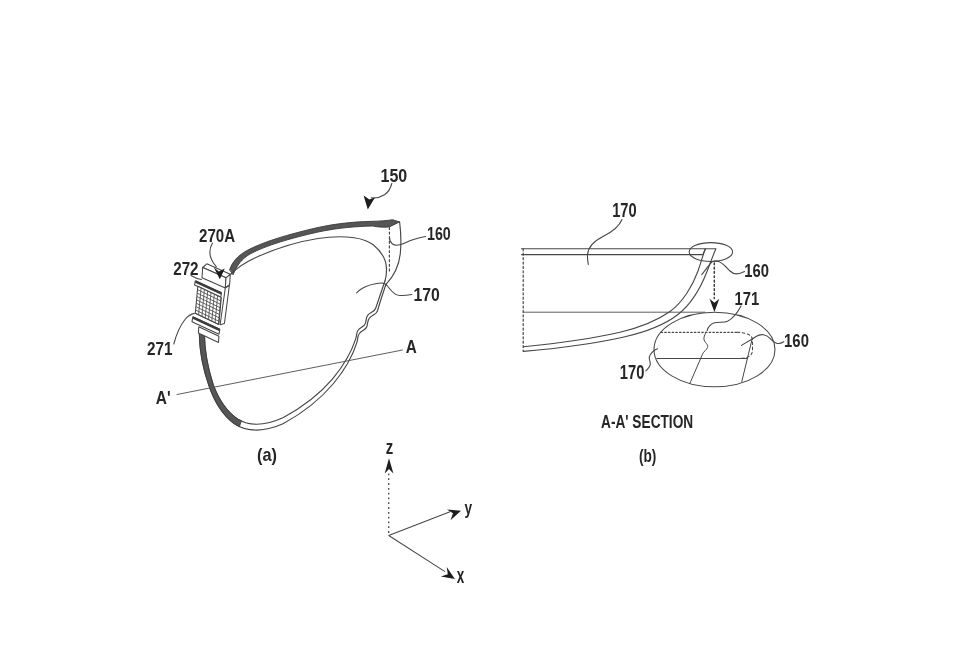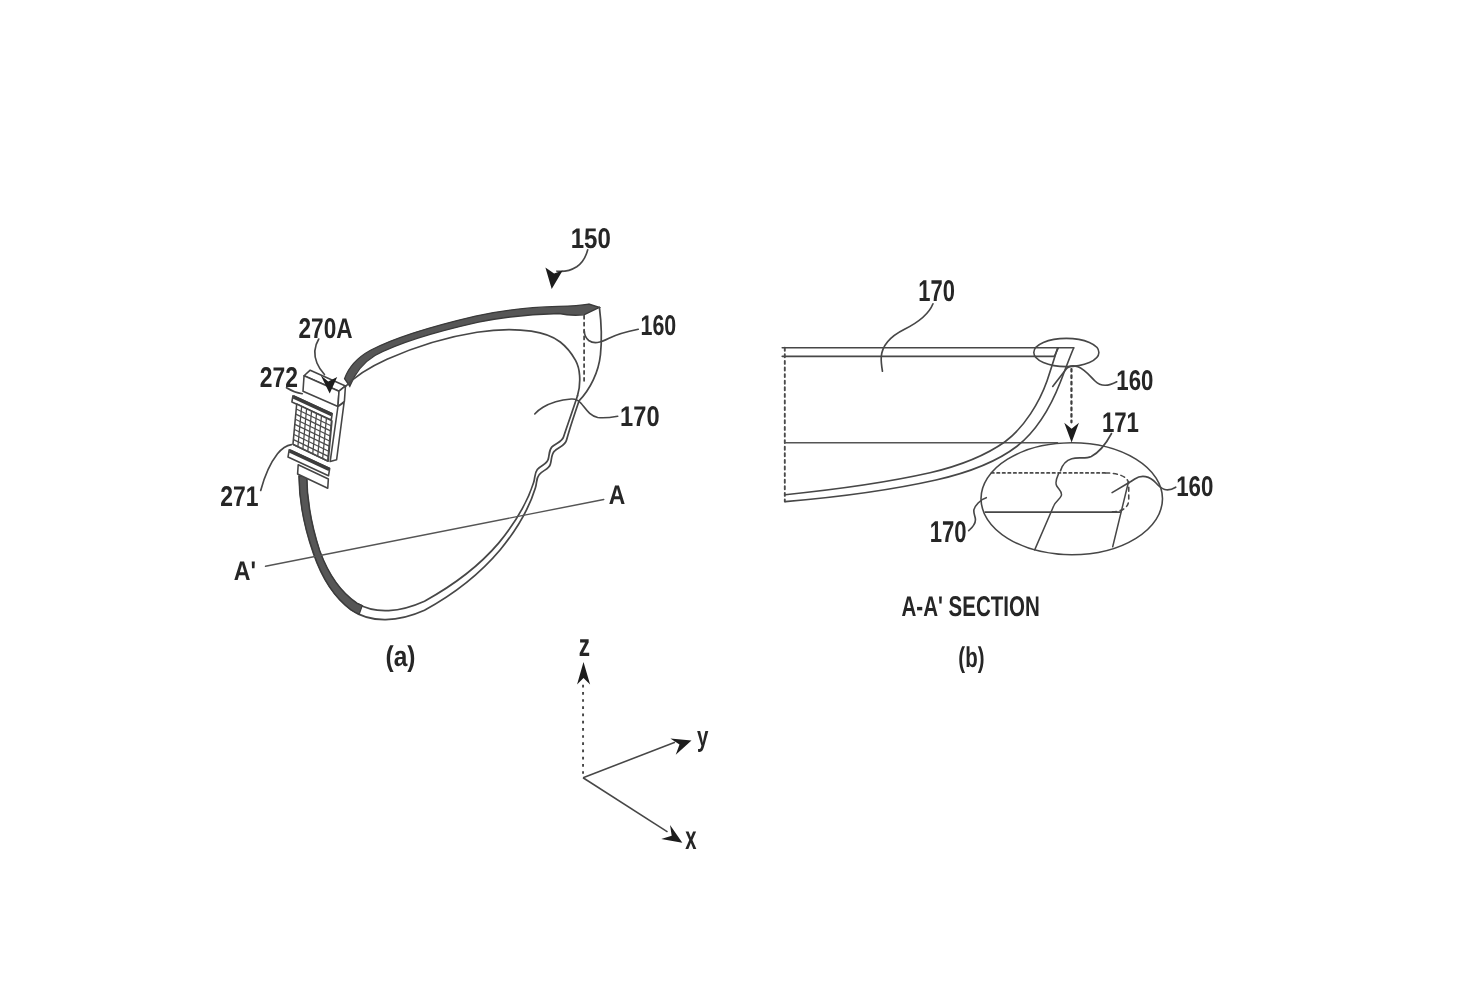--- a/index.html
+++ b/index.html
@@ -1,16 +1,16 @@
 <!DOCTYPE html>
 <html><head>
 <meta charset="utf-8">
 <style>
   html,body{margin:0;padding:0;background:#ffffff;}
-  .page{position:relative;width:976px;height:601px;background:#ffffff;overflow:hidden;}
+  .page{position:relative;width:976px;height:601px;background:#ffffff;overflow:hidden;margin-top:17px;}
   text{font-family:"Liberation Sans",sans-serif;font-weight:700;fill:#262626;}
 </style>
 </head>
 <body>
 <div class="page">
 <svg width="976" height="657" viewBox="0 0 976 657">
   <rect width="976" height="657" fill="#ffffff"></rect>
 
   <g stroke="#474747" stroke-width="1.15" fill="none" stroke-linecap="round">
 

